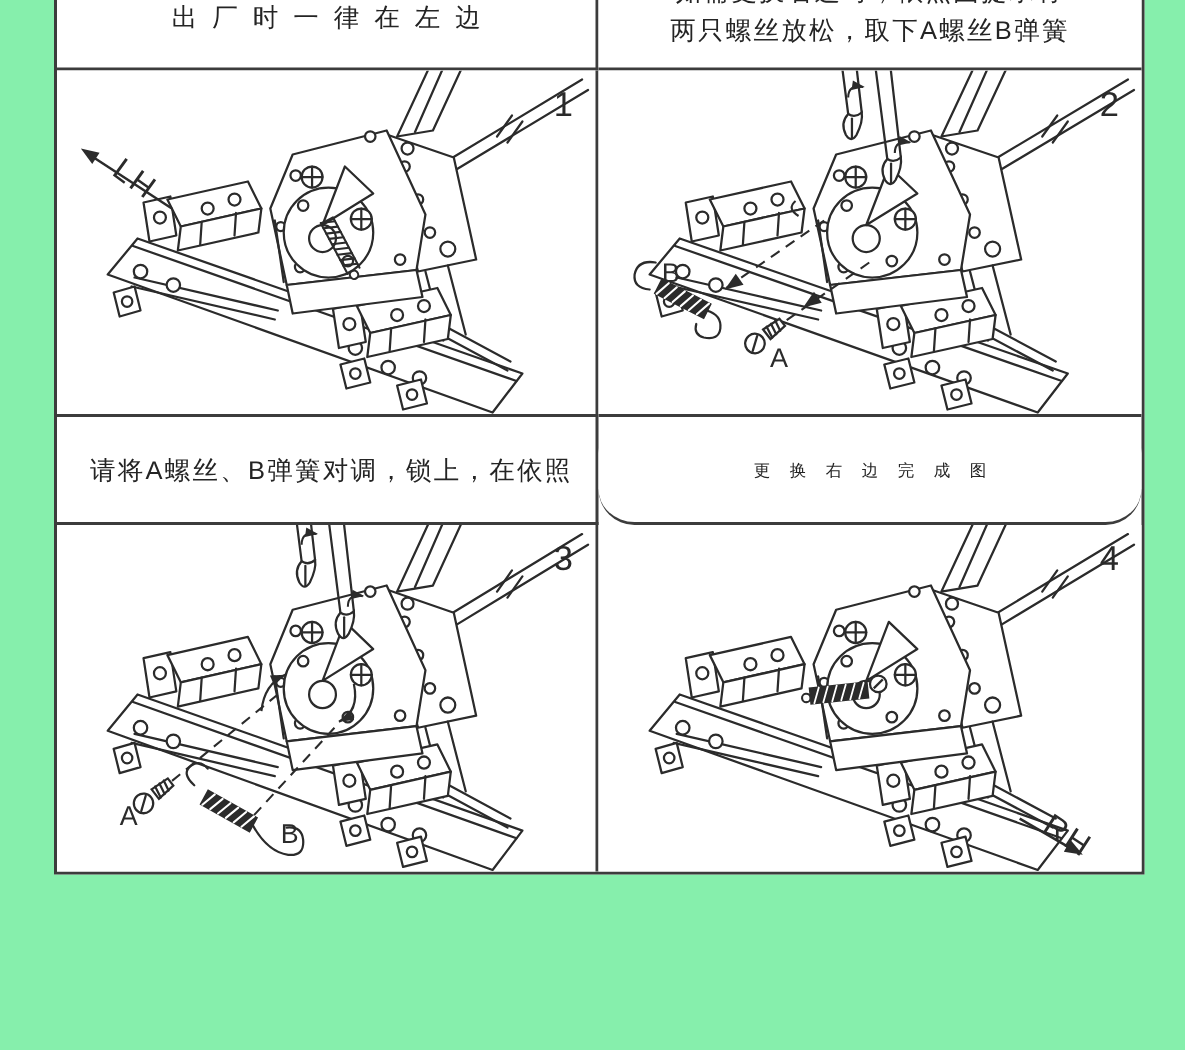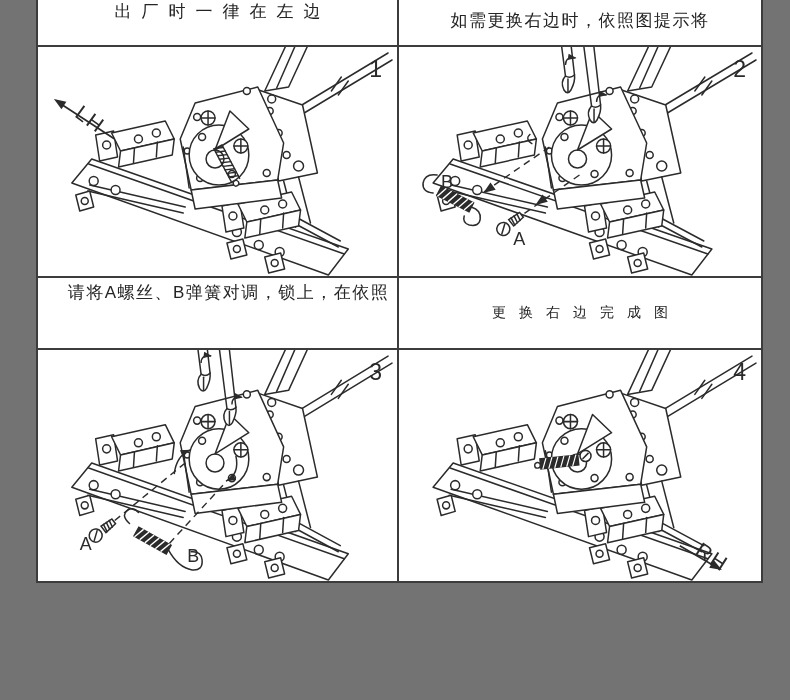--- a/index.html
+++ b/index.html
@@ -1,32 +1,32 @@
 <!DOCTYPE html>
 <html><head>
 <meta charset="utf-8">
 <style>
   html,body{margin:0;padding:0;background:#fff;}
   body{font-family:"Liberation Sans",sans-serif;color:#242424;}
-  .sheet{position:relative;width:790px;height:700px;background:#737373;overflow:hidden;}
+  .sheet{position:relative;width:790px;height:700px;background:#86efac;overflow:hidden;}
   .grid{
     position:absolute;left:36px;top:-29px;width:727px;height:612px;
     box-sizing:border-box;border:2px solid #3c3c3c;background:#fff;
     display:grid;grid-template-columns:361px 1fr;grid-template-rows:74px 231px 72px 231px;
   }
   .cell{box-sizing:border-box;position:relative;background:#fff;}
   .br{border-right:2px solid #3c3c3c;}
   .bb{border-bottom:2px solid #3c3c3c;}
   .cap{display:flex;justify-content:center;color:#242424;}
   .cap-tl{align-items:flex-end;padding-bottom:22px;font-size:17px;letter-spacing:10px;padding-left:10px;}
   .cap-tr{flex-direction:column;align-items:center;justify-content:flex-end;
           padding-bottom:11px;font-size:17px;line-height:26px;letter-spacing:1.5px;text-align:center;}
-  .cap-ml{flex-direction:row;align-items:flex-start;justify-content:center;
+  .cap-ml{flex-direction:column;align-items:flex-start;justify-content:center;
           padding-left:22px;font-size:17px;line-height:29px;letter-spacing:1.5px;}
-  .cap-mr{align-items:center;font-size:14px;letter-spacing:13px;padding-left:13px;}
+  .cap-mr{align-items:center;font-size:11px;letter-spacing:13px;padding-left:13px;border-radius:24px;}
   .panel{overflow:hidden;}
   .panel svg{display:block;width:100%;height:100%;}
   .num{position:absolute;top:9px;right:15px;font-size:23px;color:#2a2a2a;}
   svg text{font-family:"Liberation Sans",sans-serif;fill:#2b2b2b;stroke:none;}
 </style>
 </head>
 <body>
 
 <svg width="0" height="0" style="position:absolute" aria-hidden="true">
   <defs>
@@ -128,20 +128,21 @@
 </svg>
 
 <div class="sheet">
   <div class="grid">
 
     <div class="cell br bb cap cap-tl">
       <span>出厂时一律在左边</span>
     </div>
     <div class="cell bb cap cap-tr">
       <span>如需更换右边时，依照图提示将</span>
+      <span>两只螺丝放松，取下A螺丝B弹簧</span>
     </div>
 
     <div class="cell br bb panel">
       <svg viewBox="0 0 361 229" preserveAspectRatio="none">
         <use href="#asm"></use>
 
         <g transform="translate(181,100) rotate(62)" stroke="#2b2b2b" stroke-width="1.4" fill="none" stroke-linecap="round">
           <path d="M0,-4.5 L38,-4.5 M0,4.5 L38,4.5 M0,-4.5 L0,4.5"></path>
           <path d="M3,-4.5 L-0.5,4.5 M7,-4.5 L3.5,4.5 M11,-4.5 L7.5,4.5 M15,-4.5 L11.5,4.5 M19,-4.5 L15.5,4.5 M23,-4.5 L19.5,4.5 M27,-4.5 L23.5,4.5 M31,-4.5 L27.5,4.5 M35,-4.5 L31.5,4.5"></path>
           <circle cx="40.5" cy="1" r="2.8" fill="#fff"></circle>

